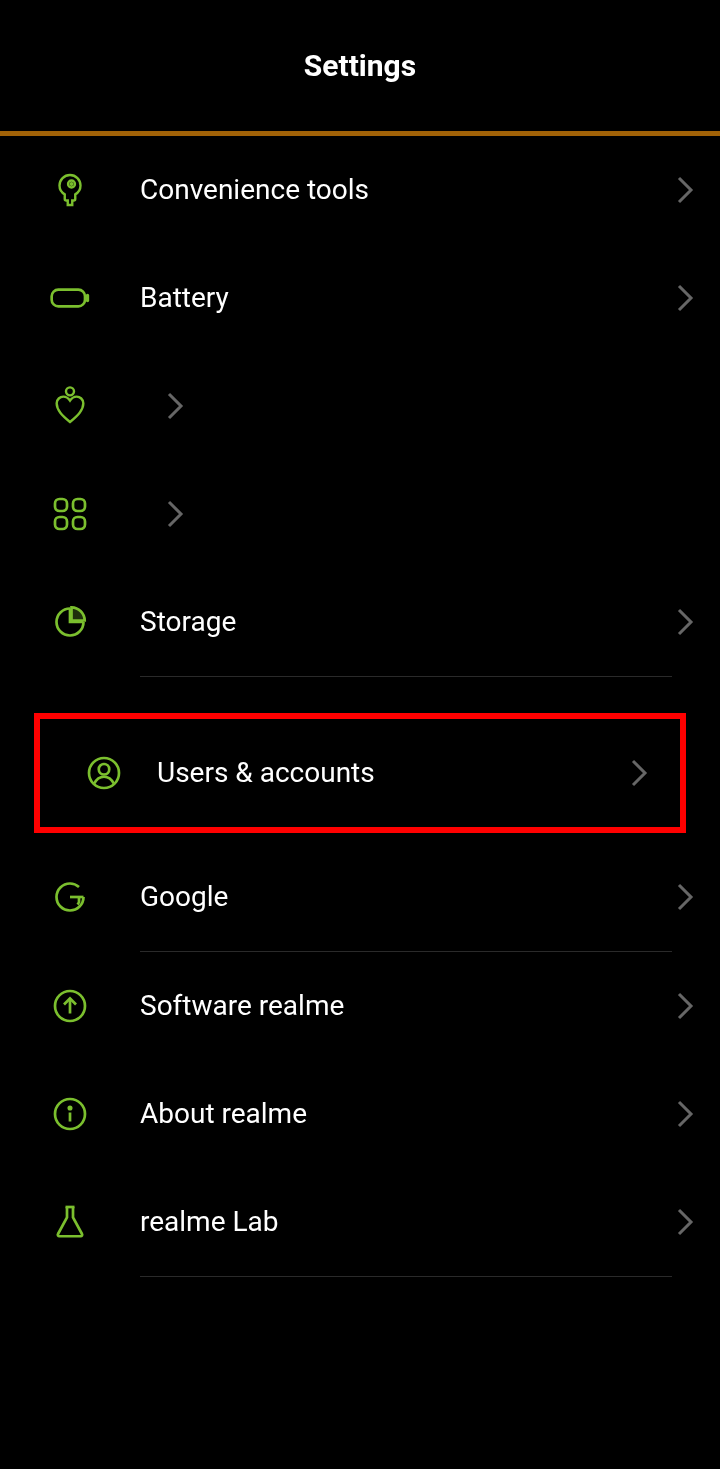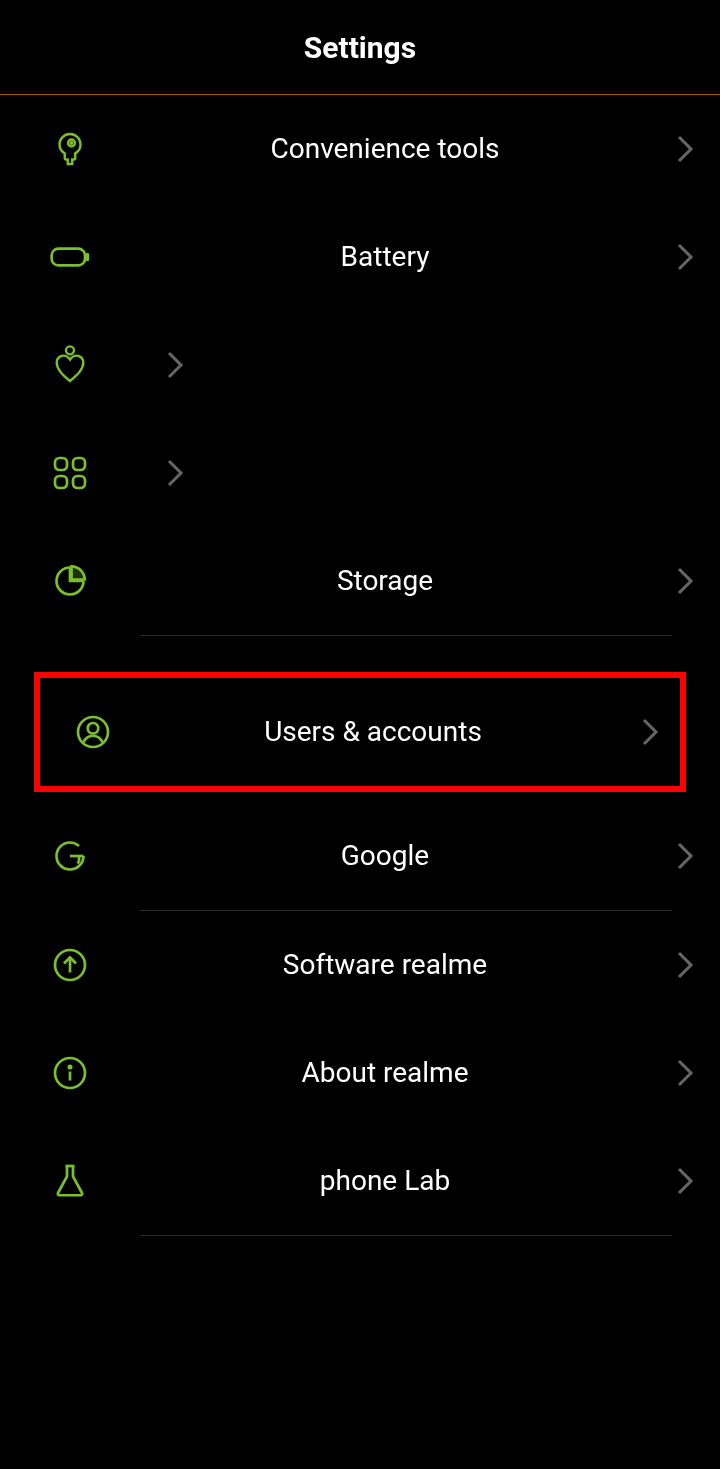--- a/index.html
+++ b/index.html
@@ -3,38 +3,37 @@
 <meta charset="utf-8">
 <style>
   * { box-sizing: border-box; margin: 0; padding: 0; }
   html, body {
     width: 720px;
     background: #000;
     color: #fff;
     font-family: -apple-system, BlinkMacSystemFont, "Segoe UI", Roboto, Helvetica, Arial, sans-serif;
   }
   .header {
-    height: 95px;
+    height: 136px;
     display: flex;
     align-items: center;
     justify-content: center;
-    border-bottom: 1px solid #a16207;
+    border-bottom: 5px solid #a16207;
   }
   .header-title {
     font-size: 30px;
     font-weight: 700;
     color: #fff;
   }
   .list { }
   .row {
     display: flex;
     align-items: center;
     min-height: 108px;
     padding: 28px 0;
-    text-align: center;
   }
   .icon-col {
     width: 140px;
     display: flex;
     align-items: center;
     justify-content: center;
   }
   .icon-col svg { width: 36px; height: 36px; }
   .label-col {
     flex: 1;
@@ -53,21 +52,21 @@
   .section-divider {
     height: 1px;
     background: #2a2a2a;
     margin-left: 140px;
     margin-right: 48px;
   }
   .highlight-box {
     border: 6px solid #ff0000;
     margin: 0 34px;
   }
-  .highlight-box .row { padding: 28px 0; }
+  .highlight-box .row { padding: 28px 11px; }
   .highlight-box .icon-col { width: 106px; }
   .highlight-box .arrow-col { width: 60px; }
 </style>
 </head>
 <body>
 
 <div class="header">
   <span class="header-title">Settings</span>
 </div>
 
@@ -224,21 +223,21 @@
     </div>
   </div>
 
   <div class="row">
     <div class="icon-col">
       <svg viewBox="0 0 24 24" fill="none" stroke="#7bbf2e" stroke-width="1.8">
         <path d="M9 2h6"></path>
         <path d="M10 2v7l-6 11a1 1 0 0 0 .9 1.5h14.2a1 1 0 0 0 .9-1.5l-6-11V2"></path>
       </svg>
     </div>
-    <div class="label-col">phone Lab</div>
+    <div class="label-col">realme Lab</div>
     <div class="arrow-col">
       <svg viewBox="0 0 12 20" fill="none" stroke-width="2">
           <path d="M2 2l8 8-8 8"></path>
         </svg>
     </div>
   </div>
 
   <div class="section-divider"></div>
 
 </div>

